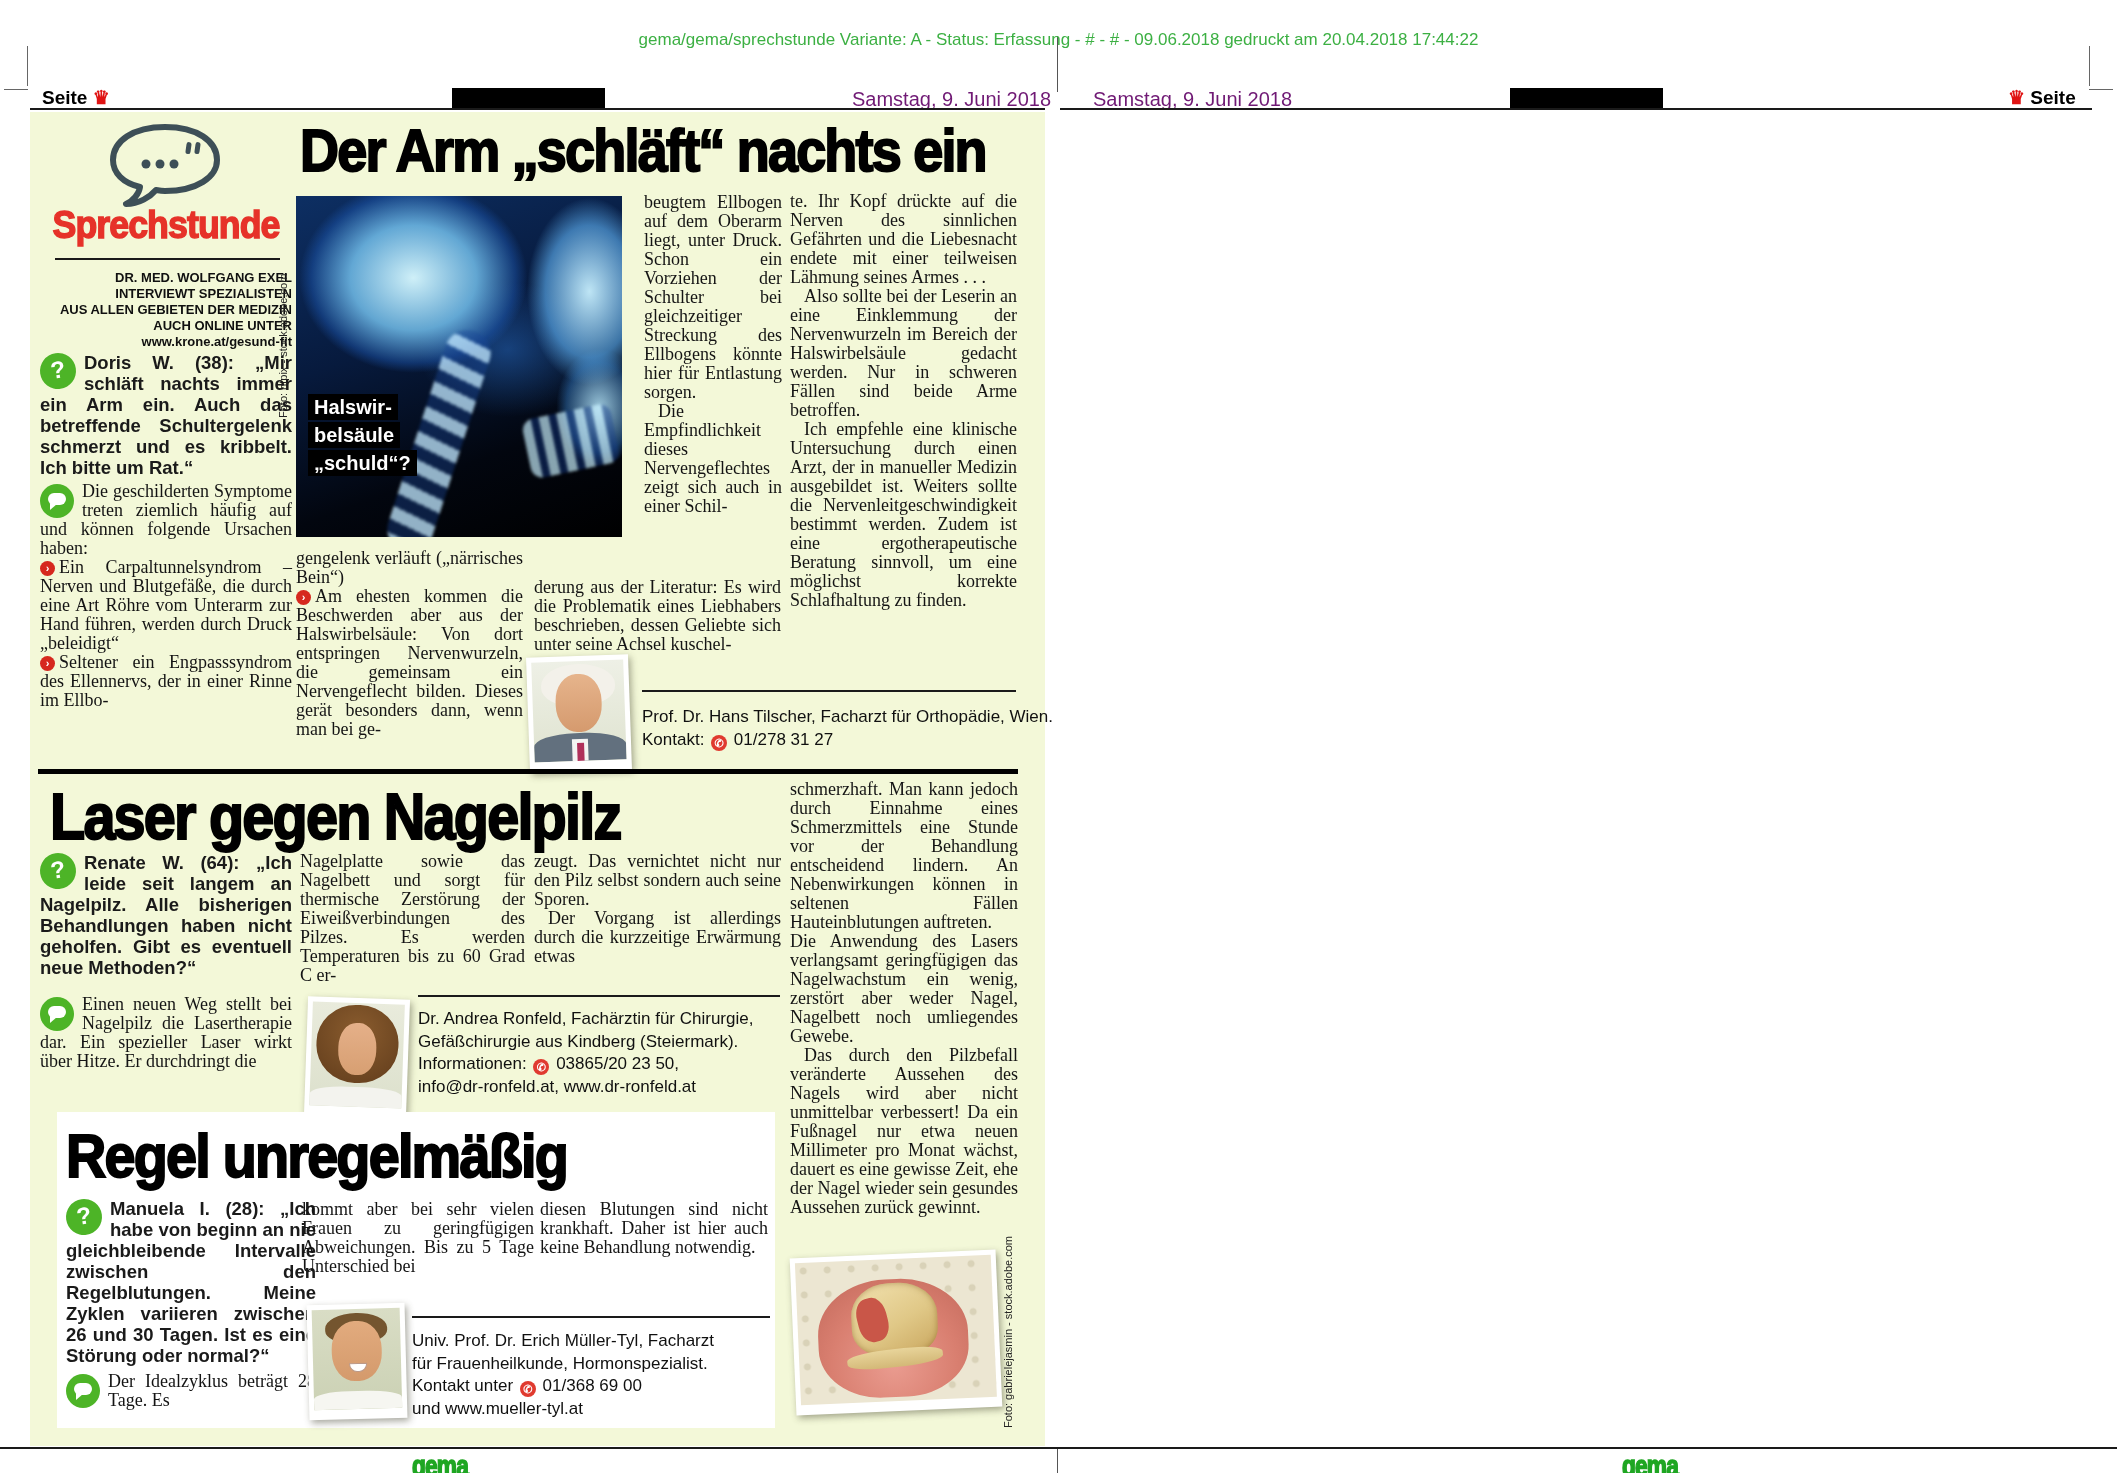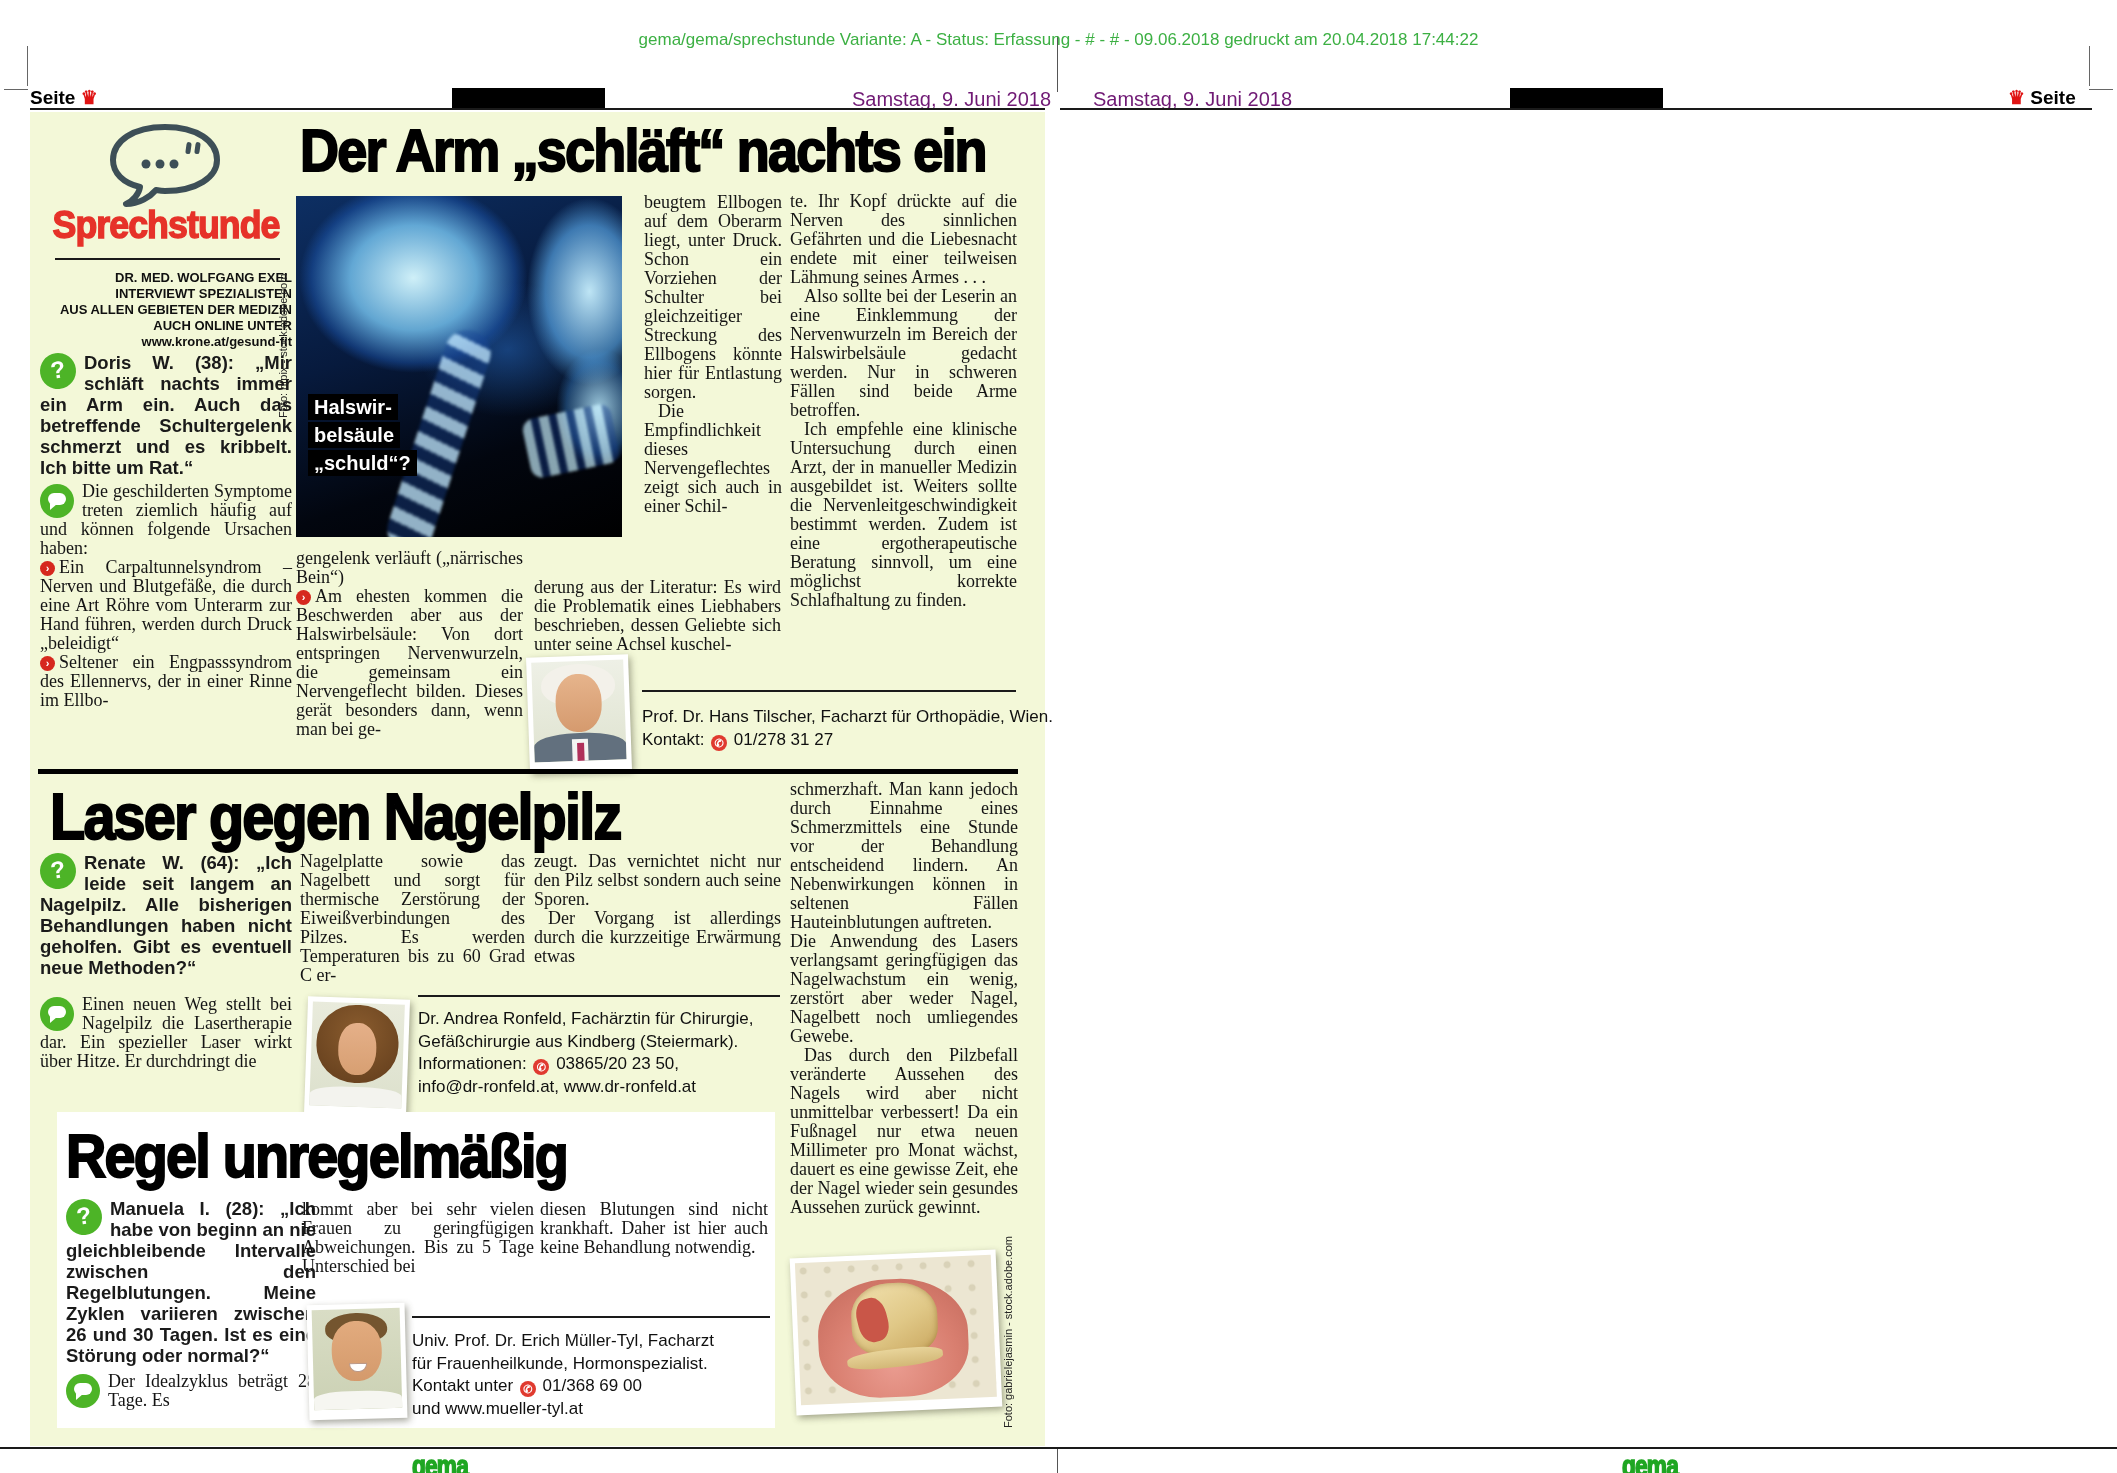--- a/index.html
+++ b/index.html
@@ -114,21 +114,21 @@
 
   <div class="abs cropV" style="left:27px;top:46px;height:40px;"></div>
   <div class="abs cropH" style="left:4px;top:89px;width:24px;"></div>
   <div class="abs cropV" style="left:2089px;top:46px;height:40px;"></div>
   <div class="abs cropH" style="left:2089px;top:89px;width:24px;"></div>
   <div class="abs tick" style="left:1057px;top:36px;height:56px;"></div>
   <div class="abs tick" style="left:1057px;top:1449px;height:24px;"></div>
 
   <div class="abs slug">gema/gema/sprechstunde Variante: A - Status: Erfassung - # - # - 09.06.2018 gedruckt am 20.04.2018 17:44:22</div>
 
-  <div class="abs pagelabel" style="left:30px;top:86px;">
+  <div class="abs pagelabel" style="left:42px;top:86px;">
     <span>Seite</span>
     <span class="crown">♛</span>
   </div>
   <div class="abs bar" style="left:452px;top:88px;width:153px;"></div>
   <div class="abs date" style="left:852px;top:88px;">Samstag, 9. Juni 2018</div>
   <div class="abs date" style="left:1093px;top:88px;">Samstag, 9. Juni 2018</div>
   <div class="abs bar" style="left:1510px;top:88px;width:153px;"></div>
   <div class="abs pagelabel" style="left:2008px;top:86px;">
     <span class="crown">♛</span>
     <span>Seite</span>

